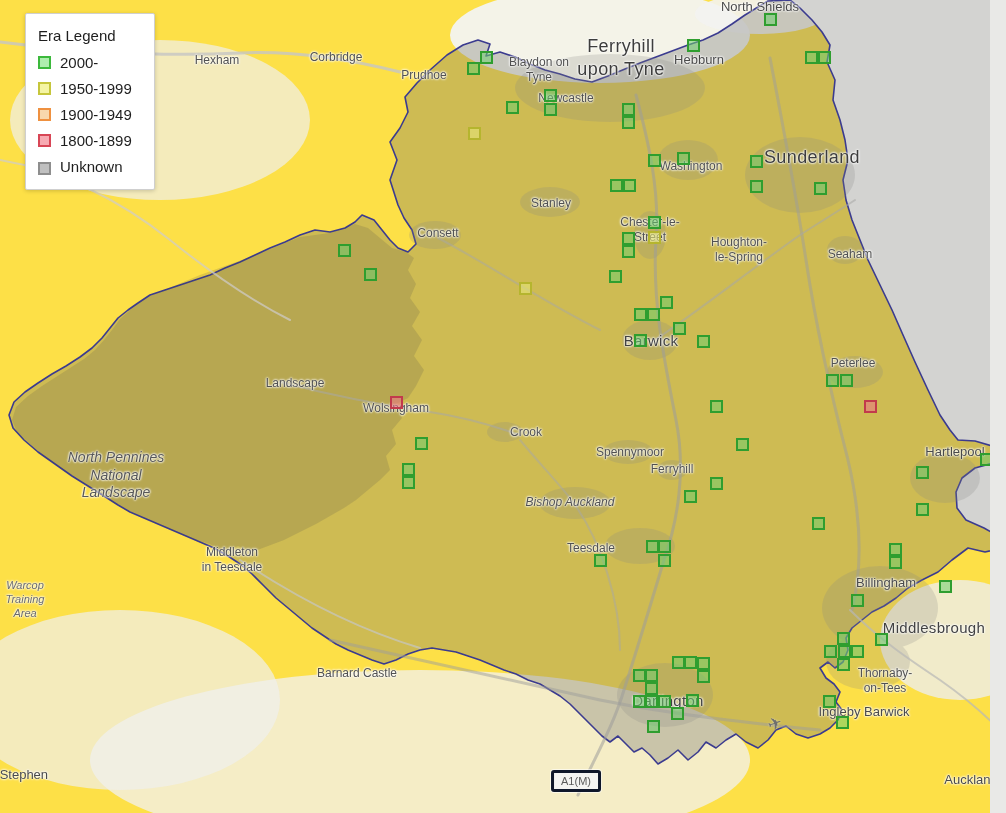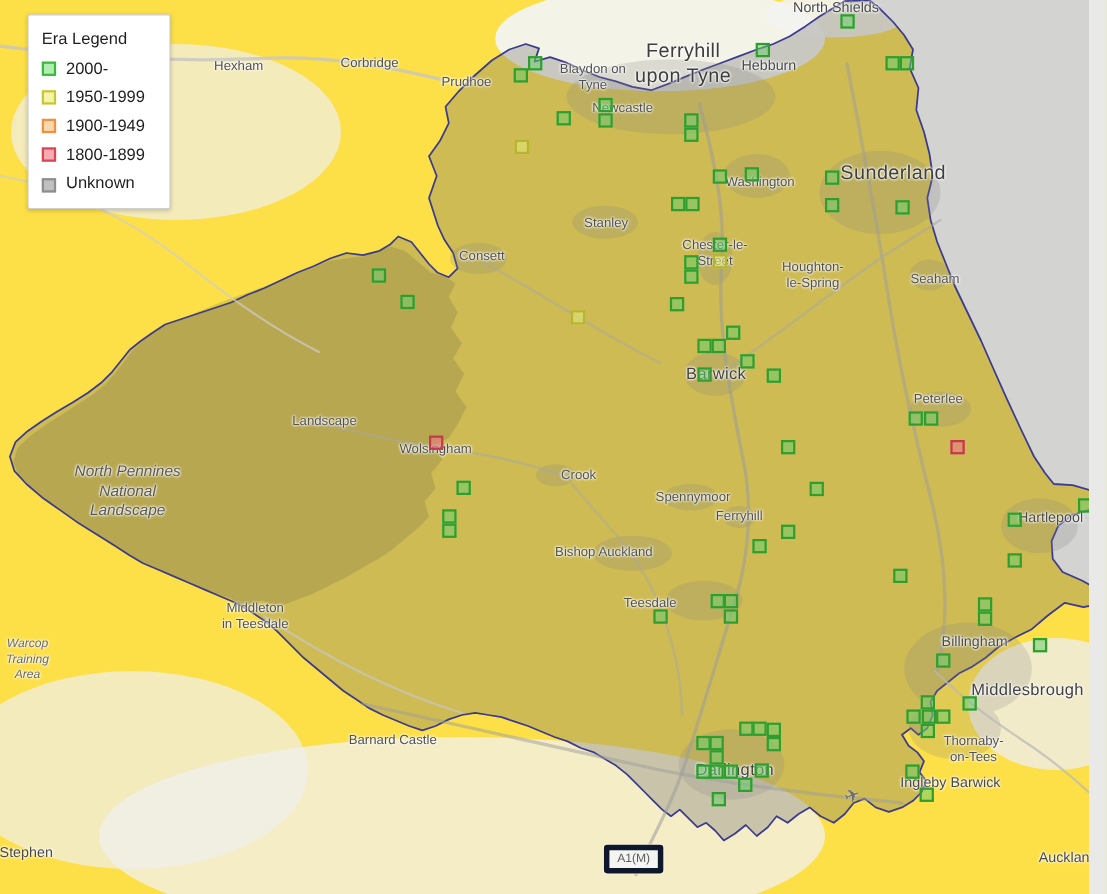--- a/index.html
+++ b/index.html
@@ -14,41 +14,41 @@
   .map-label{
     position:absolute;transform:translate(-50%,-50%);
     color:#4b4b4b;white-space:pre-line;text-align:center;line-height:1.25;
     text-shadow:0 0 2px #fff,0 0 2px #fff,0 0 3px #fff;
     pointer-events:none;
   }
   .map-label.xl{font-size:18px;color:#3d3d3d;letter-spacing:.4px;}
   .map-label.lg{font-size:15px;color:#424242;letter-spacing:.3px;}
   .map-label.md{font-size:13px;color:#4a4a4a;}
   .map-label.town{font-size:12px;color:#515151;}
-  .map-label.nature{font-size:14px;font-style:italic;color:#575757;}
+  .map-label.nature{font-size:14px;font-style:italic;color:#575757;margin-top:29px;}
   .map-label.nature-sm{font-size:11px;font-style:italic;color:#6a6a6a;}
   .marker{
     position:absolute;width:13px;height:13px;box-sizing:border-box;
     border:2px solid #2f9e2f;background:rgba(110,205,110,.55);
     cursor:pointer;
   }
   #legend{
     position:absolute;left:25px;top:13px;z-index:6;
     background:#fff;border:1px solid #cfcfcf;border-radius:2px;
     box-shadow:0 1px 4px rgba(0,0,0,.18);
     padding:13px 16px 14px 12px;min-width:100px;
   }
   .legend-title{font-size:15px;color:#1e1e1e;margin-bottom:10px;}
   .legend-row{display:flex;align-items:center;gap:9px;margin-bottom:9px;}
   .legend-row:last-child{margin-bottom:0;align-items:flex-end;}
   .legend-swatch{width:13px;height:13px;box-sizing:border-box;border:2px solid #000;flex:0 0 auto;}
   .legend-label{font-size:15px;color:#1e1e1e;white-space:nowrap;}
   #road-shield{
     position:absolute;transform:translate(-50%,-50%);z-index:3;
-    background:#f4f4f2;border:5px solid #0f172a;border-radius:3px;
+    background:#f4f4f2;border:3px solid #0f172a;border-radius:3px;
     font-size:11px;color:#5b5b5b;padding:2px 7px;
     box-shadow:0 0 0 1px rgba(255,255,255,.6);
   }
   #airport-icon{
     position:absolute;transform:translate(-50%,-50%) rotate(-20deg);z-index:3;
     font-size:17px;color:#6f6f6d;text-shadow:0 0 2px rgba(255,255,255,.6);
   }
 </style>
 </head>
 <body>
@@ -134,25 +134,25 @@
       <div class="map-label town" style="left: 396px; top: 408px;">Wolsingham</div>
       <div class="map-label town" style="left: 506px; top: 432px; margin-left: 20px;">Crook</div>
       <div class="map-label nature" style="left: 116px; top: 446px;">North Pennines
 National
 Landscape</div>
       <div class="map-label nature-sm" style="left: 25px; top: 600px;">Warcop
 Training
 Area</div>
       <div class="map-label town" style="left: 630px; top: 452px;">Spennymoor</div>
       <div class="map-label town" style="left: 672px; top: 469px;">Ferryhill</div>
-      <div class="map-label town" style="left: 549px; top: 502px;">Bishop Auckland</div>
+      <div class="map-label town" style="left: 570px; top: 502px; font-style: italic;">Bishop Auckland</div>
       <div class="map-label town" style="left: 591px; top: 548px;">Teesdale</div>
       <div class="map-label town" style="left: 232px; top: 560px;">Middleton
 in Teesdale</div>
-      <div class="map-label md" style="left: 955px; top: 471px;">Hartlepool</div>
+      <div class="map-label md" style="left: 955px; top: 452px;">Hartlepool</div>
       <div class="map-label md" style="left: 886px; top: 583px;">Billingham</div>
       <div class="map-label lg" style="left: 934px; top: 628px;">Middlesbrough</div>
       <div class="map-label town" style="left: 885px; top: 681px;">Thornaby-
 on-Tees</div>
       <div class="map-label md" style="left: 864px; top: 712px;">Ingleby Barwick</div>
       <div class="map-label town" style="left: 357px; top: 673px;">Barnard Castle</div>
       <div class="map-label lg" style="left: 668px; top: 701px;">Darlington</div>
       <div class="map-label md" style="left: 971px; top: 780px;">Auckland</div>
       <div class="map-label md" style="left: 4px; top: 775px;">Kirkby Stephen</div>
     </div>

